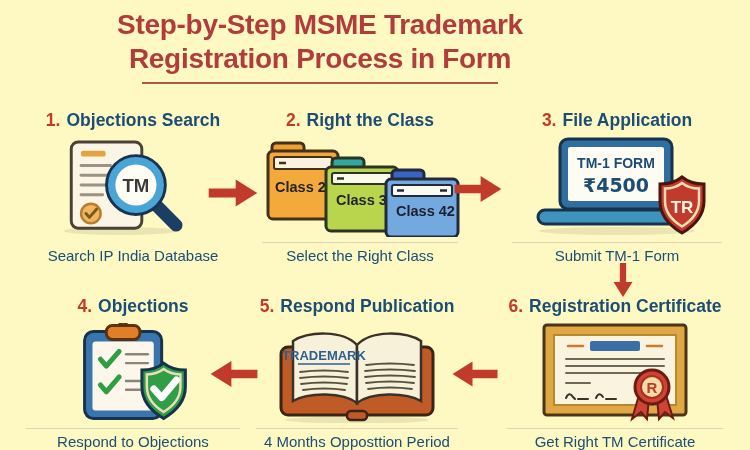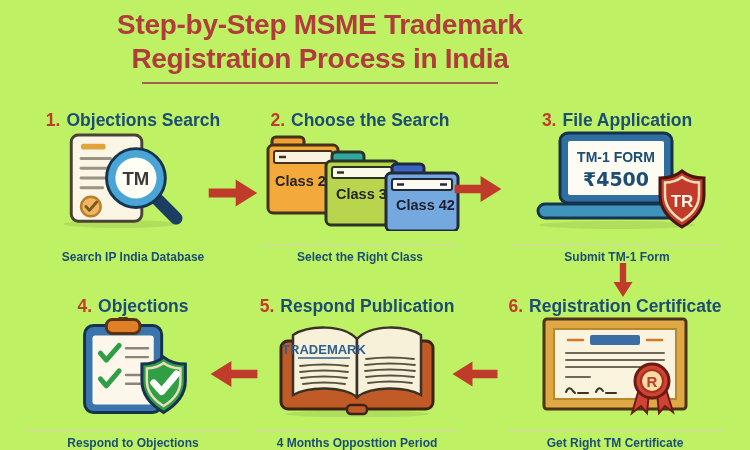--- a/index.html
+++ b/index.html
@@ -1,49 +1,49 @@
 <!DOCTYPE html>
 <html><head>
 <meta charset="utf-8">
 <style>
   html,body{margin:0;padding:0;}
   body{font-family:"Liberation Sans","DejaVu Sans",sans-serif;}
-  .canvas{position:relative;width:750px;height:450px;background:#bef264;overflow:hidden;}
+  .canvas{position:relative;width:750px;height:450px;background:#fef9c3;overflow:hidden;}
 
   
   .title-block{position:absolute;left:0;top:8px;width:640px;text-align:center;}
   .title-line{font-size:28px;font-weight:bold;color:#b13c3c;line-height:1.2;letter-spacing:-0.3px;}
   .title-underline{width:356px;height:2px;background:#a85a4c;margin:7px auto 0 auto;}
 
   
   .tile{position:absolute;display:flex;flex-direction:column;align-items:center;height:156px;}
   .step-heading{display:flex;align-items:baseline;gap:6px;font-size:17.5px;font-weight:bold;white-space:nowrap;}
   .step-num{color:#c13b2b;}
   .step-title{color:#1c4d74;}
-  .icon-wrap{flex:1;display:flex;justify-content:center;width:100%;}
+  .icon-wrap{flex:1;display:flex;align-items:center;justify-content:center;width:100%;}
   .divider{width:96%;border-top:1.6px solid #ded3b8;margin:0 0 4px 0;}
   .nodiv .divider{visibility:hidden;}
-  .caption{font-size:12px;font-weight:bold;color:#1c4d74;margin:0 0 2px 0;white-space:nowrap;}
+  .caption{font-size:15px;font-weight:normal;color:#1c4d74;margin:0 0 2px 0;white-space:nowrap;}
 
   
   .arrow{position:absolute;}
   .arrow svg{display:block;width:100%;height:100%;}
   .arrow-left svg{transform:scaleX(-1);}
 
   svg text{font-family:"Liberation Sans","DejaVu Sans",sans-serif;font-weight:bold;}
   .rupee{font-family:"DejaVu Sans","Liberation Sans",sans-serif;}
 </style>
 </head>
 <body>
 
 <div class="canvas">
 
   <header class="title-block">
     <div class="title-line">Step-by-Step MSME Trademark</div>
-    <div class="title-line">Registration Process in India</div>
+    <div class="title-line">Registration Process in Form</div>
     <div class="title-underline"></div>
   </header>
 
   <section class="tile nodiv" style="left:22px;top:110px;width:222px;">
     <div class="step-heading">
       <span class="step-num">1.</span>
       <span class="step-title">Objections Search</span>
     </div>
     <div class="icon-wrap">
       <svg width="168" height="98" viewBox="0 0 170 100">
@@ -64,21 +64,21 @@
         <text x="88" y="55" text-anchor="middle" font-size="19" fill="#3a3a3a">TM</text>
       </svg>
     </div>
     <div class="divider"></div>
     <p class="caption">Search IP India Database</p>
   </section>
 
   <section class="tile" style="left:258px;top:110px;width:204px;">
     <div class="step-heading">
       <span class="step-num">2.</span>
-      <span class="step-title">Choose the Search</span>
+      <span class="step-title">Right the Class</span>
     </div>
     <div class="icon-wrap">
       <svg width="200" height="100" viewBox="0 0 200 100">
         <g>
           <rect x="12" y="6" width="32" height="16" rx="4" fill="#ef9f33" stroke="#45301c" stroke-width="3"></rect>
           <rect x="8" y="14" width="70" height="68" rx="5" fill="#f3aa3a" stroke="#45301c" stroke-width="3"></rect>
           <rect x="14" y="20" width="58" height="12" rx="2" fill="#faf3e0" stroke="#45301c" stroke-width="2"></rect>
           <line x1="19" y1="26" x2="26" y2="26" stroke="#45301c" stroke-width="2.5"></line>
           <text x="15" y="55" font-size="14.5" fill="#242424">Class 2</text>
         </g>

